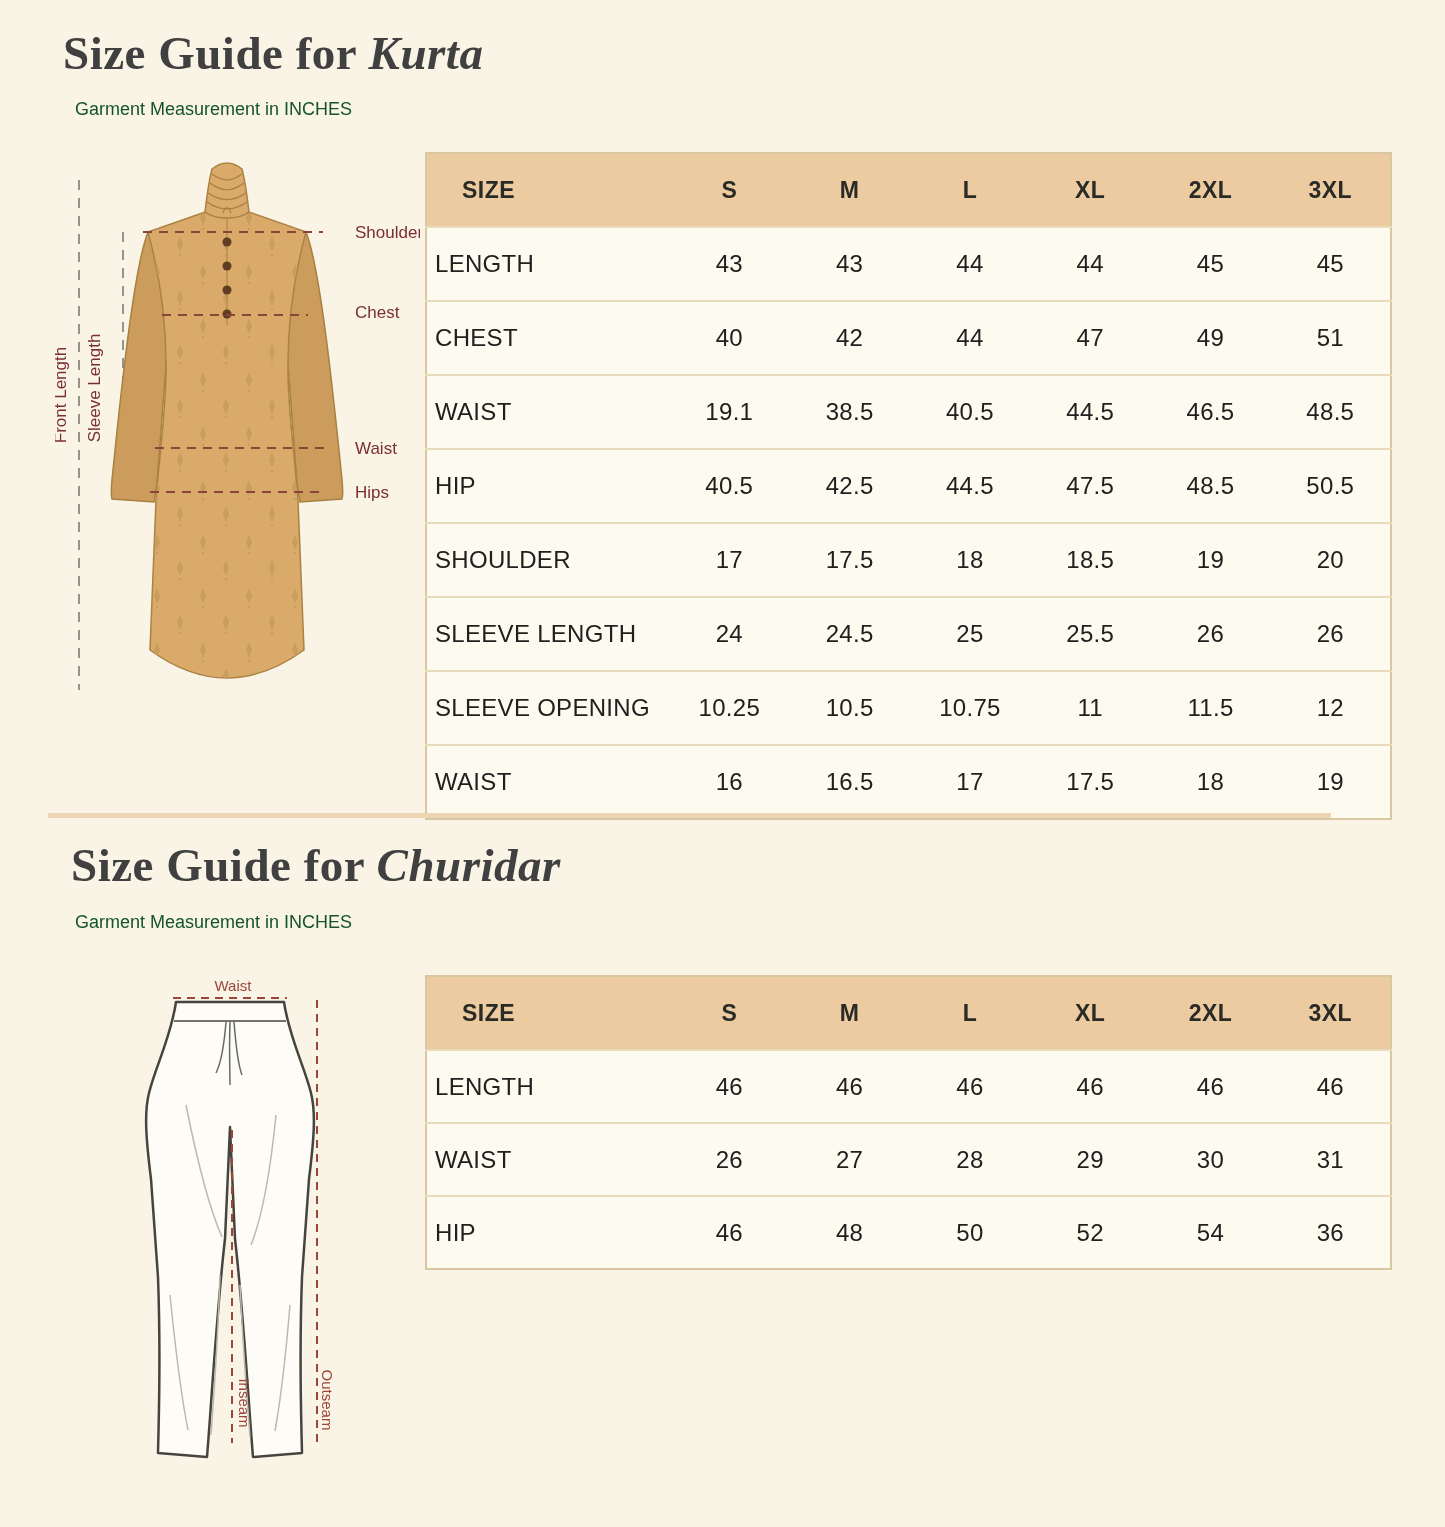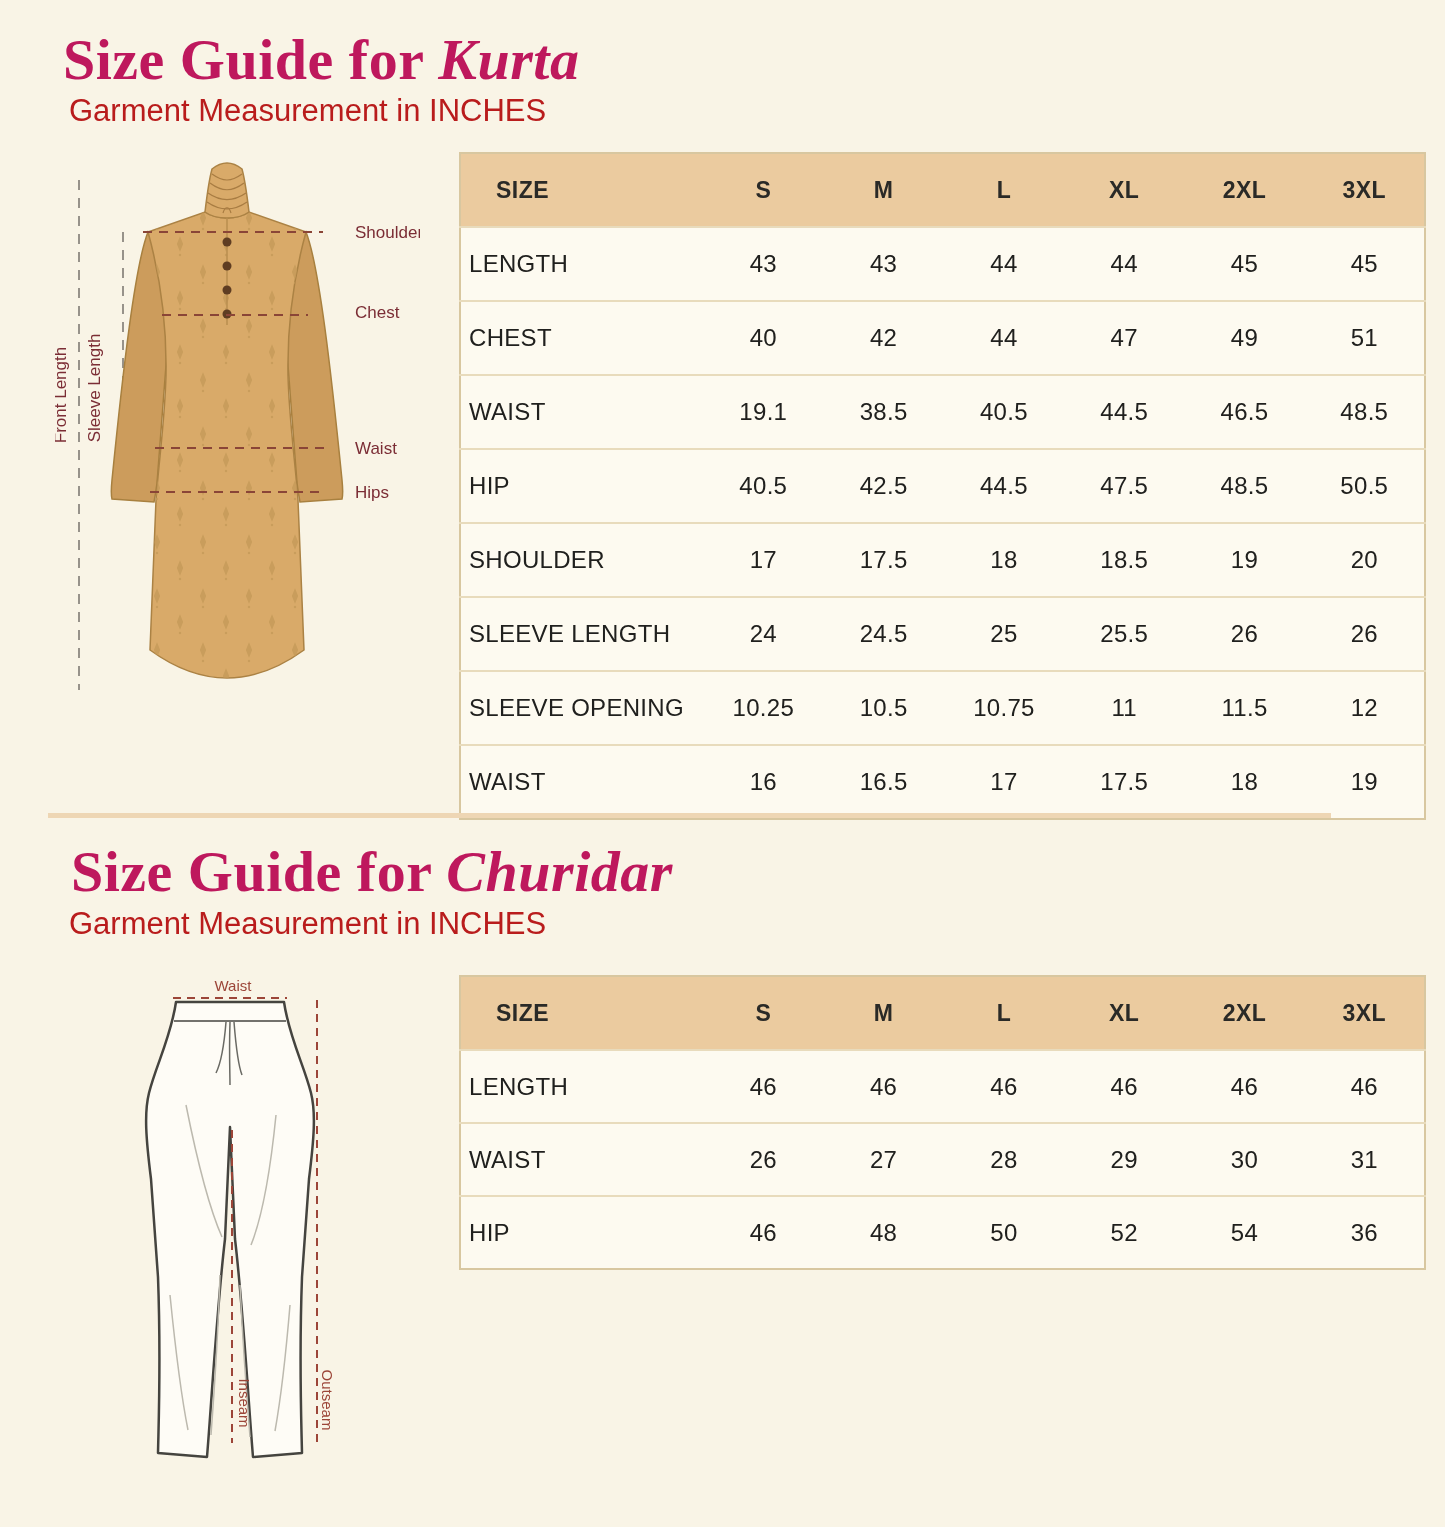--- a/index.html
+++ b/index.html
@@ -5,36 +5,36 @@
   html,body { margin:0; padding:0; }
   .page {
     position:relative; width:1445px; height:1527px;
     background:#f9f4e6; overflow:hidden;
     font-family:"Liberation Sans", sans-serif;
     color:#20201e;
   }
   .section-title {
     position:absolute; left:63px; margin:0;
     font-family:"Liberation Serif", serif;
-    font-weight:700; font-size:58px; color:#be185d;
+    font-weight:700; font-size:47px; color:#404040;
     letter-spacing:0.5px;
   }
   .garment-name { font-style:italic; }
   .section-subtitle {
-    position:absolute; left:64px; margin:5px;
-    font-size:31px; color:#b91c1c; font-weight:500;
+    position:absolute; left:64px; margin:11px;
+    font-size:18px; color:#14532d; font-weight:500;
   }
   .divider {
     position:absolute; left:48px; top:813px;
     width:1283px; height:5px; background:#eed6b4;
   }
   table.size-table {
     position:absolute; left:425px; width:967px;
     border-collapse:collapse; table-layout:fixed;
-    background:#fdfaf0; border:2px solid #d8c7a0;margin-left:34px;
+    background:#fdfaf0; border:2px solid #d8c7a0;
   }
   #kurta-table   { top:152px; }
   #churidar-table{ top:975px; }
   table.size-table col.c-label { width:25.2%; }
   table.size-table th {
     background:#ebcb9f; height:70px;
     font-size:23px; font-weight:600; color:#2a2a27;
     text-align:center; letter-spacing:0.5px;
   }
   table.size-table th.col-label { text-align:left; padding-left:35px; }

